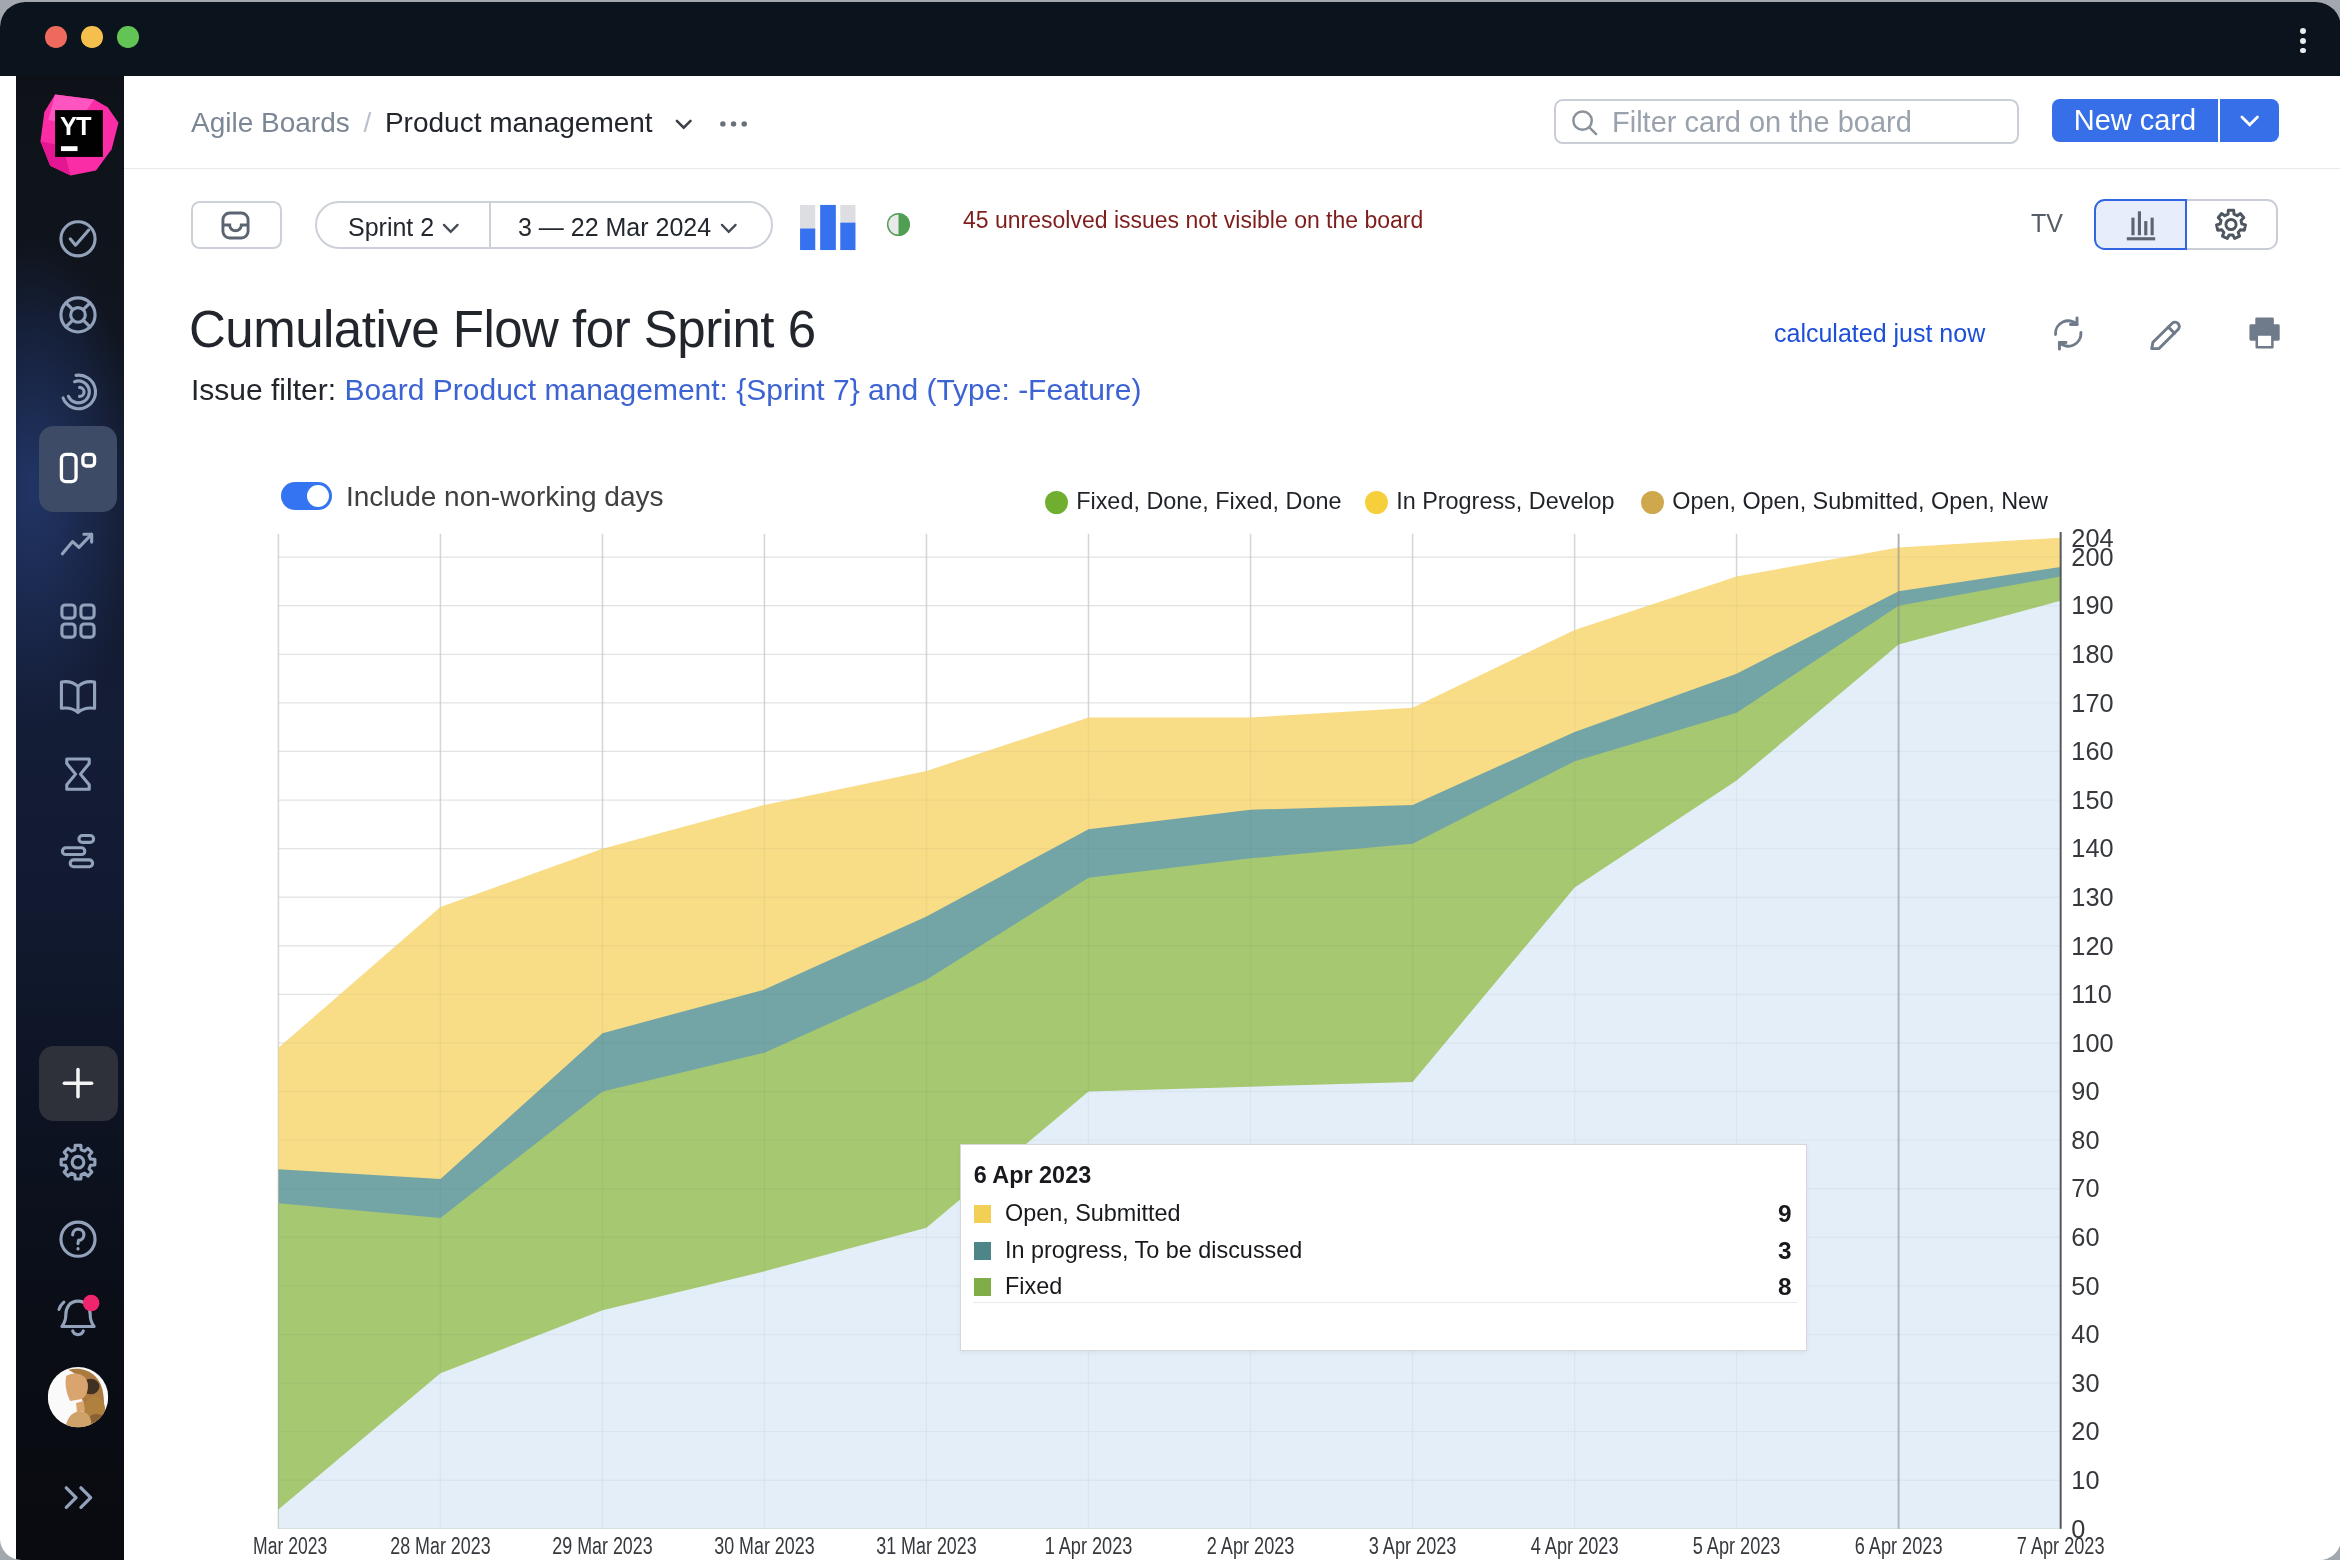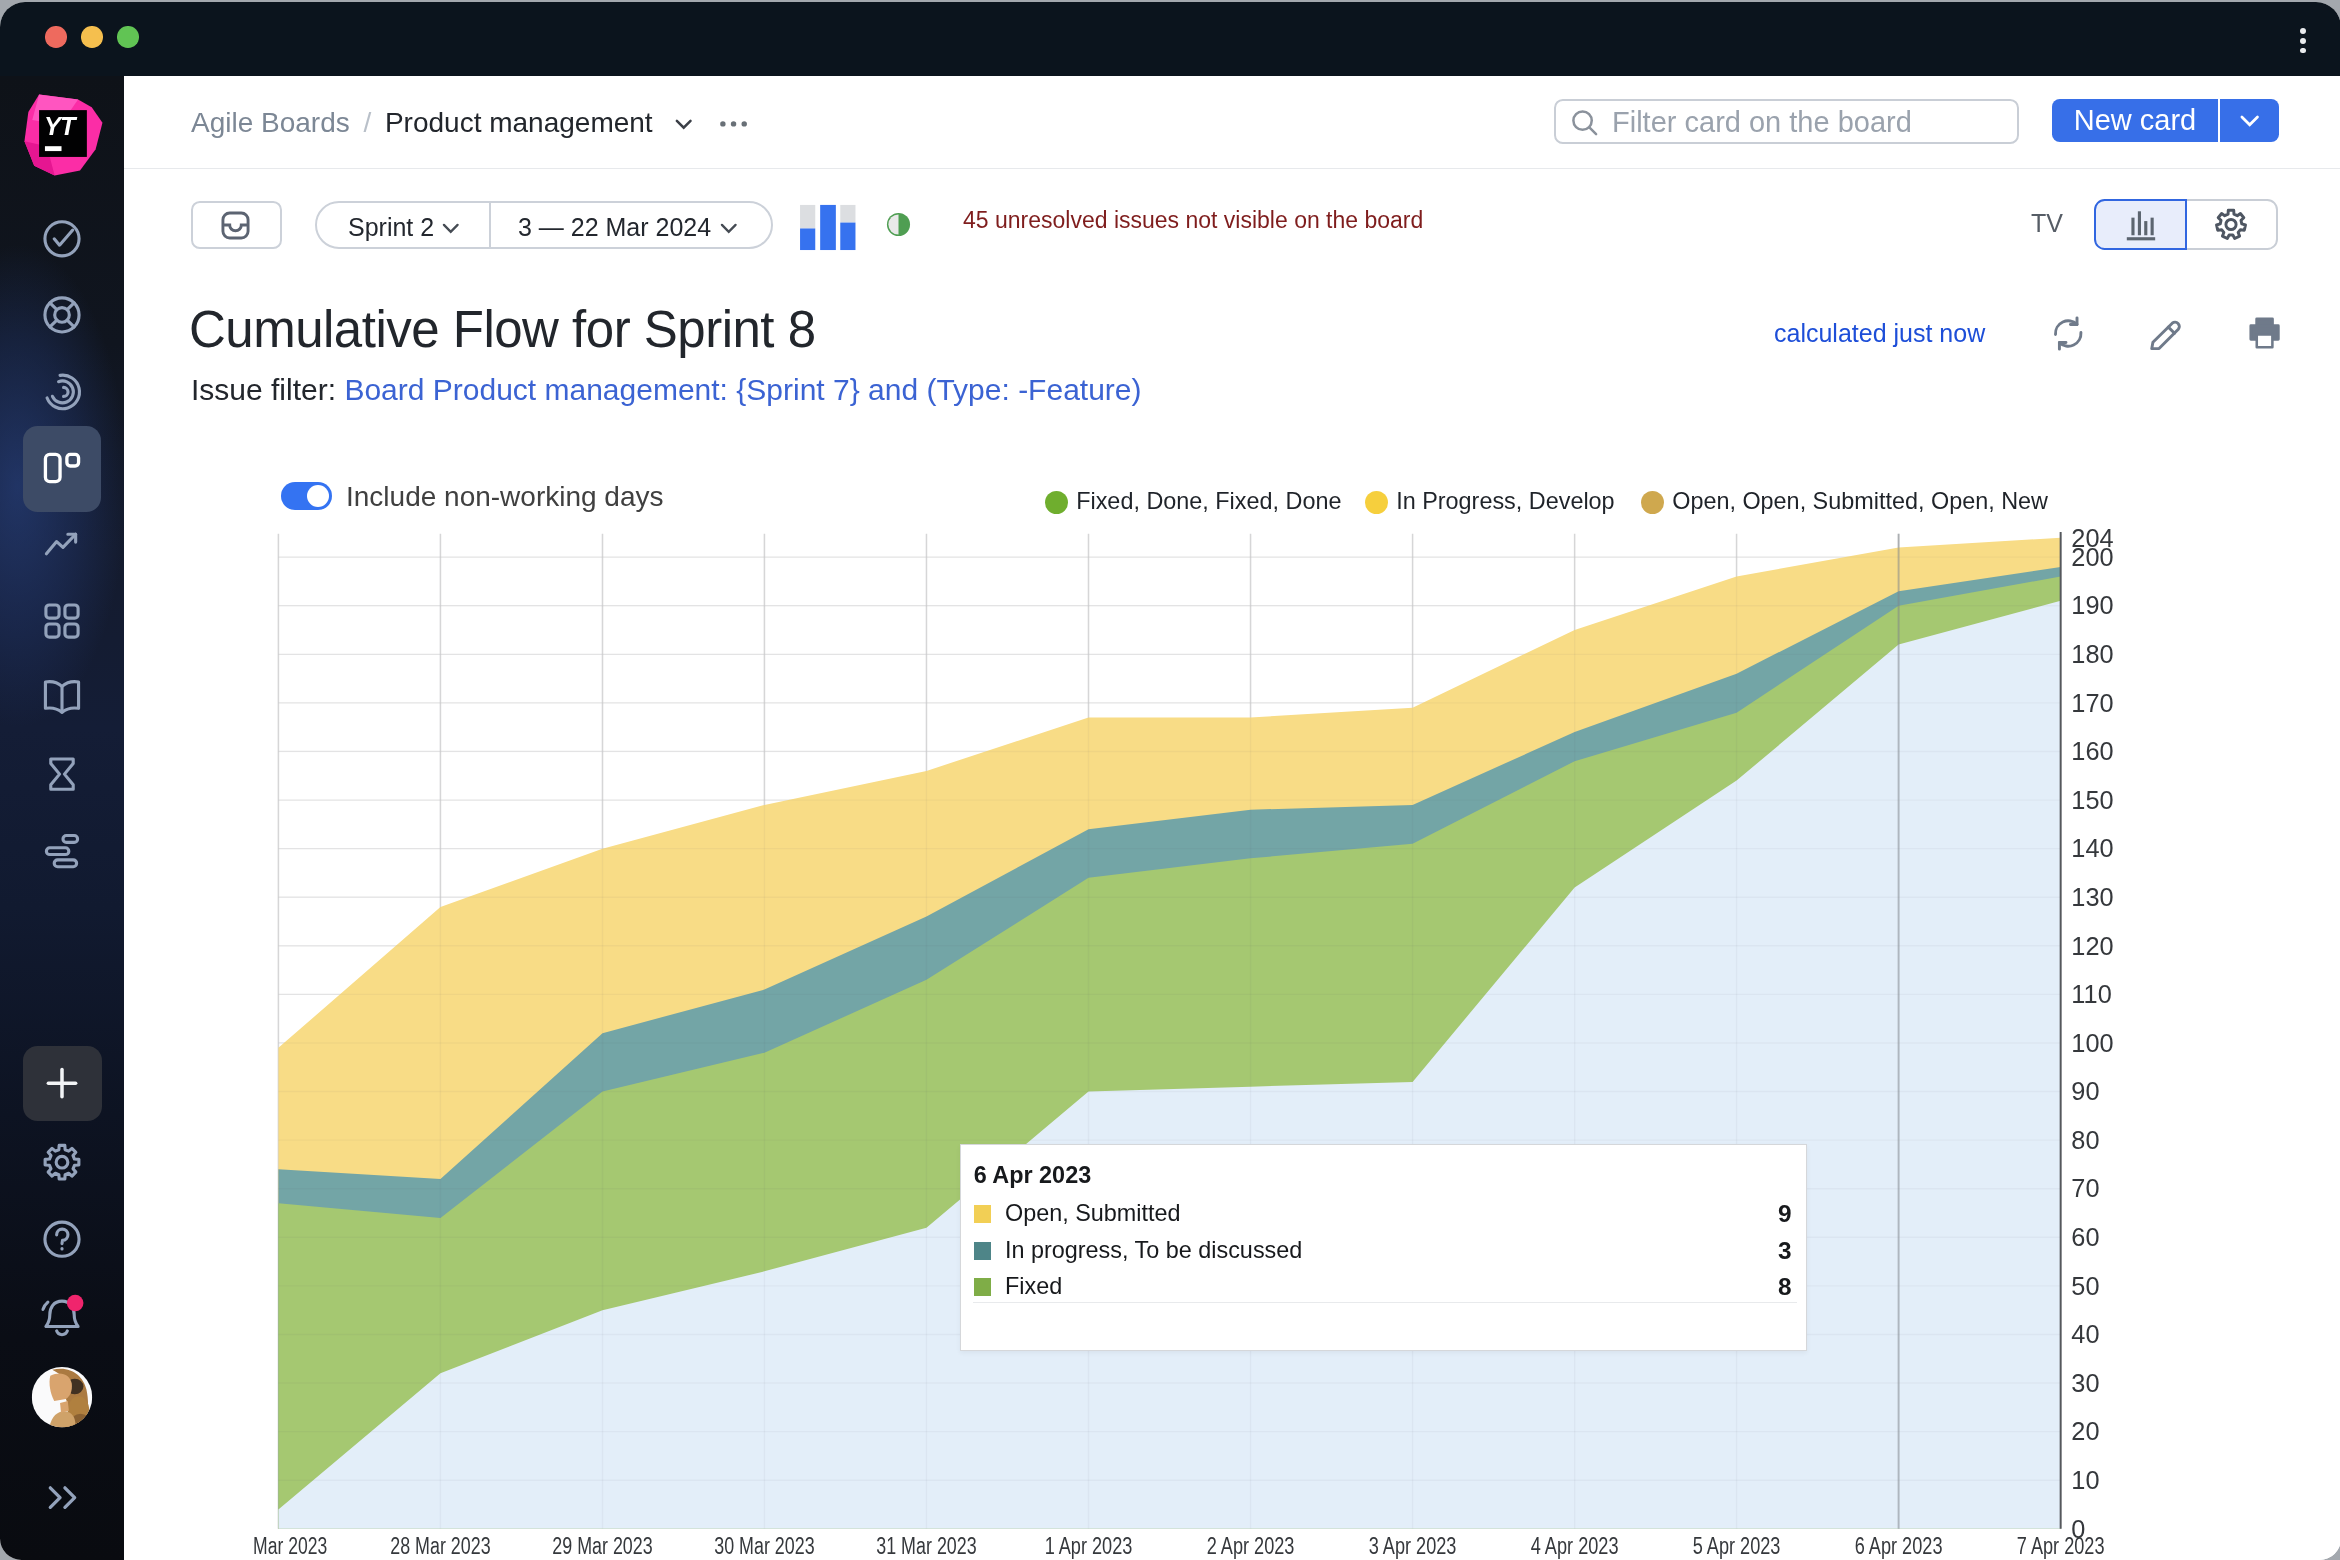--- a/index.html
+++ b/index.html
@@ -4,25 +4,24 @@
 <style>
   * { margin:0; padding:0; box-sizing:border-box; }
   html,body { width:2341px; height:1560px; overflow:hidden; }
   body { background:#a3a8ae; font-family:"Liberation Sans", sans-serif; }
   .window { position:absolute; left:0; top:2px; width:2341px; height:1558px;
             border-radius:25px 25px 21.5px 21.5px; overflow:hidden; background:#fff; }
   .titlebar { position:absolute; left:0; top:0; width:2341px; height:74px; background:#0b141d; }
   .tl { position:absolute; top:24.4px; width:21.5px; height:21.5px; border-radius:50%; }
   .dots3 { position:absolute; left:2300px; top:26px; width:6.8px; height:26px; }
   .dots3 span { position:absolute; left:0; width:5.9px; height:5.9px; border-radius:50%; background:#e9ebed; }
-  .sidebar { position:absolute; left:0; top:74px; width:124px; height:1484px;
+  .sidebar { position:absolute; left:16px; top:74px; width:124px; height:1484px;
      background:
        radial-gradient(ellipse 146px 322px at 17.6px 410px, rgba(45,75,150,0.55) 0%, rgba(35,58,118,0.35) 45%, rgba(0,0,0,0) 75%),
        linear-gradient(180deg,#0e1218 0%, #10151f 18%, #141b2e 32%, #141d36 44%, #111a30 56%, #0d1322 70%, #0a0d15 85%, #090b10 100%);
-     font-style: italic;
   }
   .sel-tile { position:absolute; left:23.4px; top:350px; width:78px; height:86px; border-radius:14.6px; background:#3d4b66; }
   .plus-tile { position:absolute; left:23.4px; top:970px; width:79px; height:75px; border-radius:14.6px; background:#2e3139; }
   .main { position:absolute; left:124px; top:74px; width:2217px; height:1484px; background:#fff; }
   .crumbs { position:absolute; left:67px; top:31px; font-size:28px; color:#22262c; }
   .crumbs .gray { color:#7c8795; }
   .crumbs .sep { color:#b9c0c9; padding:0 13.7px; }
   .divider { position:absolute; left:0; top:92px; width:2217px; height:1px; background:#e7e9ec; }
   .search { position:absolute; left:1430px; top:23.4px; width:465px; height:45px; border:2px solid #c9ced6;
             border-radius:8.8px; color:#9aa2ad; font-size:29px; line-height:41px; }
@@ -256,21 +255,21 @@
             <rect x="36.2" y="17" width="3.2" height="18"></rect>
             <rect x="42.8" y="10.5" width="3.2" height="24.5"></rect>
             <rect x="49.3" y="20.5" width="3.2" height="14.5"></rect>
             <rect x="55.8" y="17" width="3.2" height="18"></rect>
             <rect x="31.5" y="37" width="29" height="3.2"></rect>
           </g>
         </svg>
       </div>
     </div>
 
-    <div class="h1">Cumulative Flow for Sprint 8</div>
+    <div class="h1">Cumulative Flow for Sprint 6</div>
     <div class="filterline">Issue filter: <span class="link">Board Product management: {Sprint 7} and (Type: -Feature)</span></div>
     <div class="calc">calculated just now</div>
     <svg width="254" height="55" viewBox="0 0 260 56" style="position:absolute;left:1911px;top:230px">
       <g fill="none" stroke="#6f7a8a" stroke-width="3" stroke-linecap="round" stroke-linejoin="round">
         <g transform="translate(34,28)">
           <path d="M -13,1 A 13 13 0 0 1 9,-9.3"></path>
           <polyline points="9,-16 9,-9.3 2.3,-9.3" fill="none"></polyline>
           <path d="M 13,-1 A 13 13 0 0 1 -9,9.3"></path>
           <polyline points="-9,16 -9,9.3 -2.3,9.3" fill="none"></polyline>
         </g>

